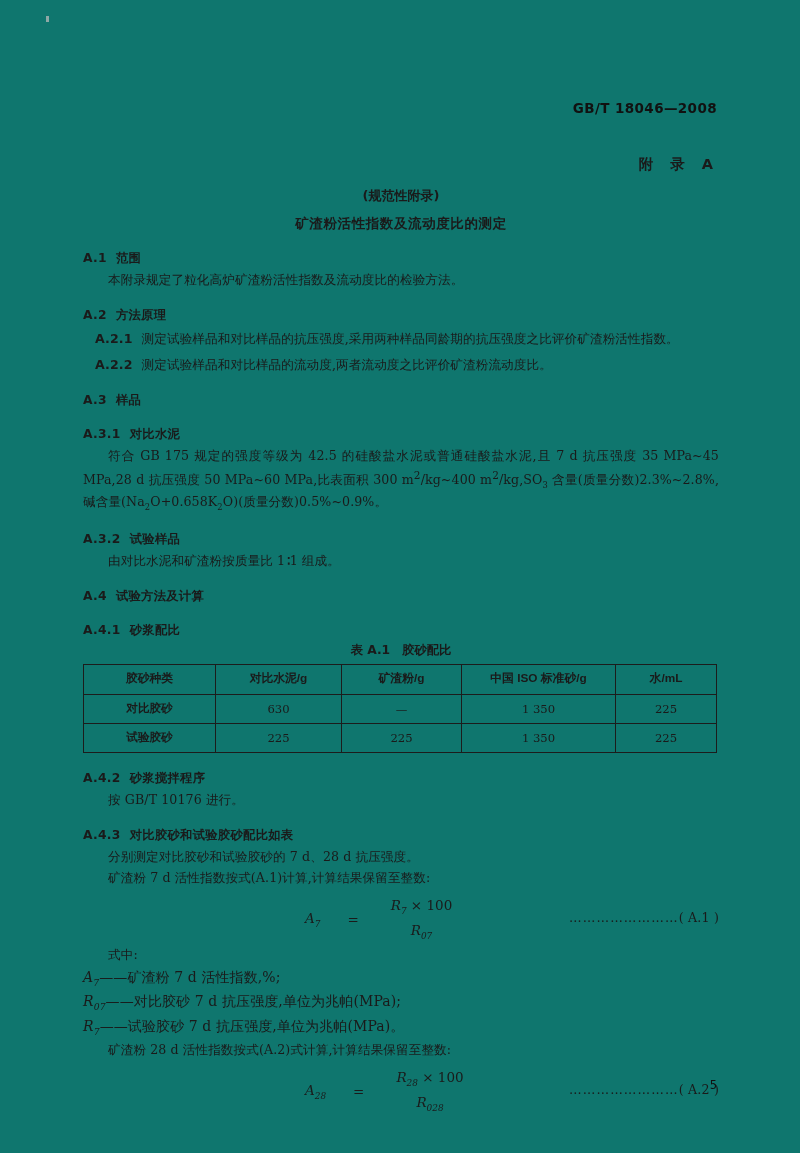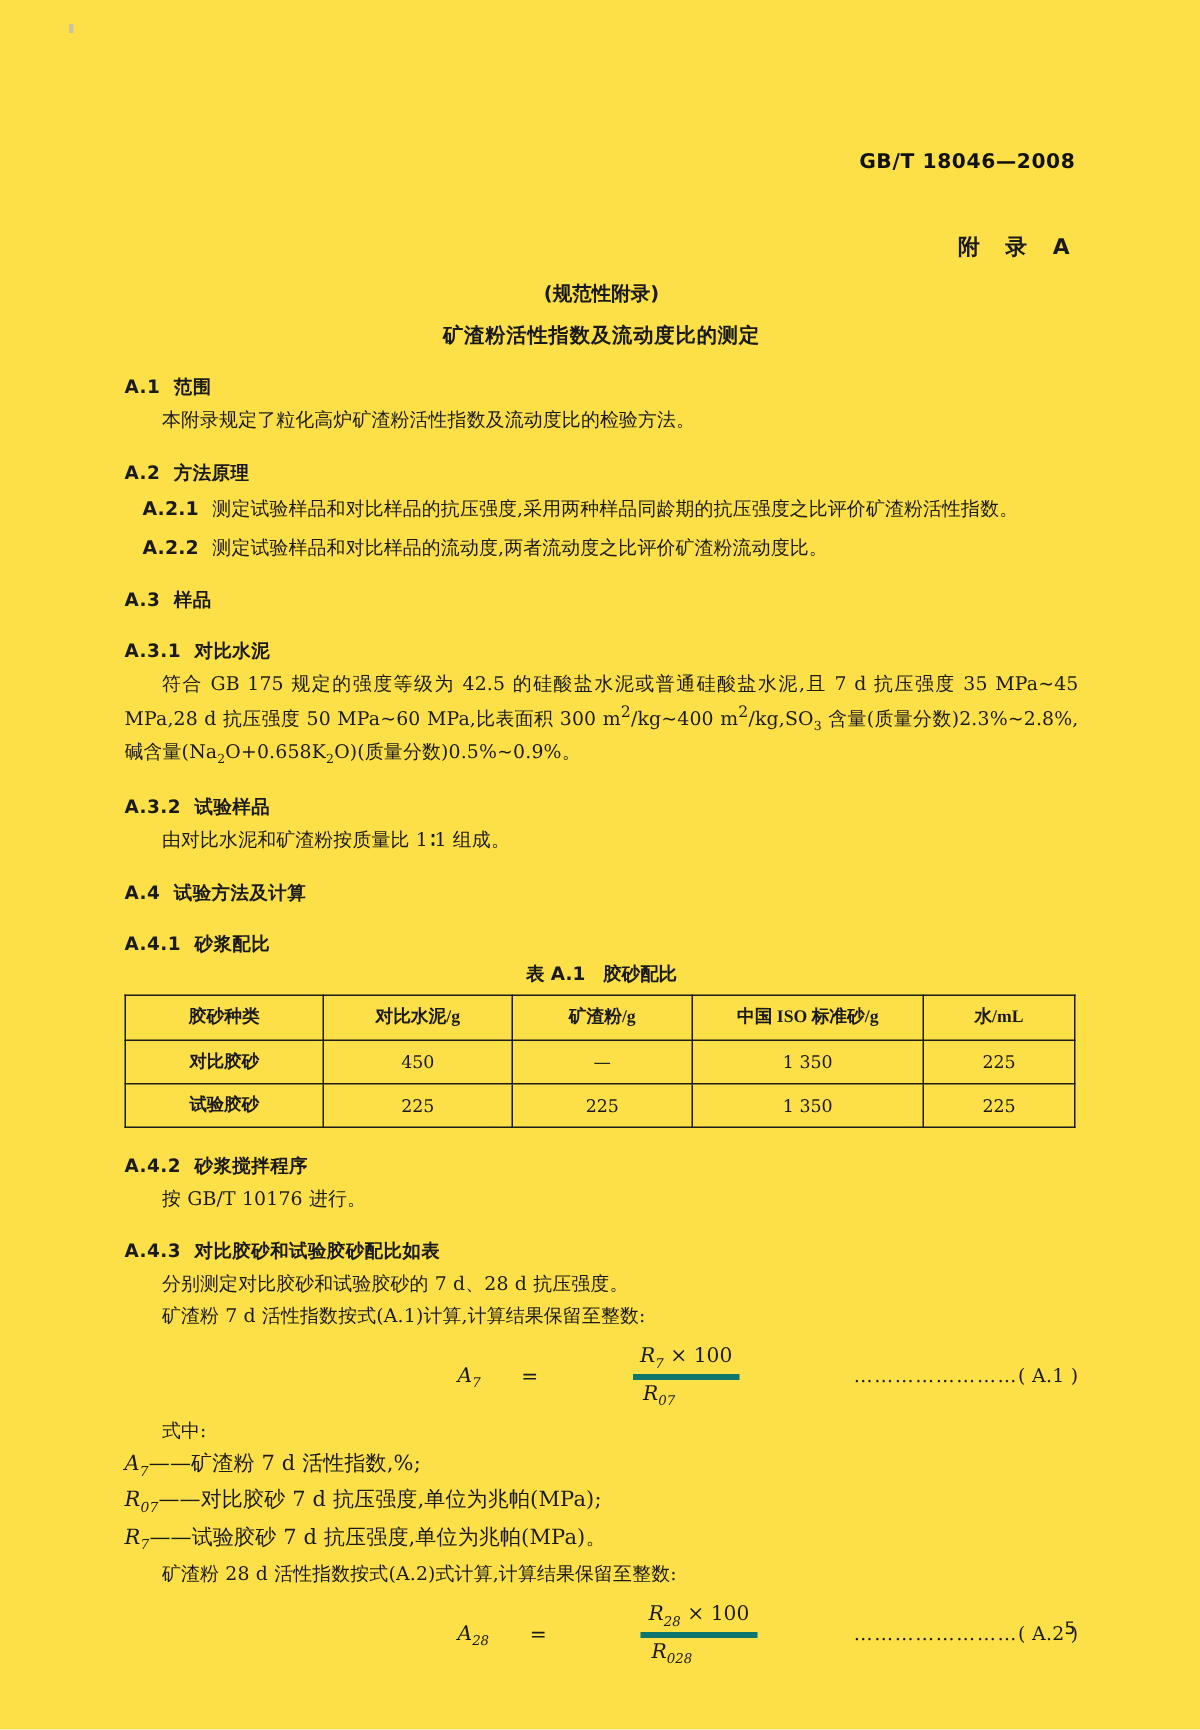--- a/index.html
+++ b/index.html
@@ -11,21 +11,21 @@
     width: 800px;
     height: 1153px;
     position: relative;
     font-family: "DejaVu Serif", "Liberation Serif", serif;
     color: #1a1a1a;
     overflow: hidden;
   }
   .page {
     position: absolute;
     inset: 0;
-    background: #fde047;
+    background: #0f766e;
   }
   
   .speck {
     position: absolute;
     left: 46px;
     top: 16px;
     width: 3px;
     height: 6px;
     background: #b9b9b9;
     opacity: .75;
@@ -133,21 +133,21 @@
     font-size: 11.6px;
     table-layout: fixed;
   }
   table.mix td {
     border: 1px solid #1c1c1c;
     text-align: center;
     padding: 6px 2px 7px;
     height: 15px;
   }
   table.mix tr.head td {
-    font-family: Liberation Serif, serif;
+    font-family: Liberation Sans, sans-serif;
     font-weight: bold;
     font-size: 11.8px;
   }
   table.mix td.rowhead {
     font-family: "DejaVu Sans", "Liberation Sans", sans-serif;
     font-weight: bold;
   }
   table.mix col.c0 { width: 132px; }
   table.mix col.c1 { width: 126px; }
   table.mix col.c2 { width: 120px; }
@@ -177,21 +177,20 @@
   .frac {
     display: inline-flex;
     flex-direction: column;
     align-items: center;
     vertical-align: middle;
   }
   .frac .numer {
     padding: 0 5px 1px;
     border-bottom: 4px solid #0f766e;
     white-space: nowrap;
-    margin-left: 36px;
   }
   .frac .denom {
     padding: 1px 5px 0;
     white-space: nowrap;
   }
   .dots-ref {
     position: absolute;
     right: 0;
     top: 13px;
     font-size: 12.6px;
@@ -288,21 +287,21 @@
       <tbody>
         <tr class="head">
           <td>胶砂种类</td>
           <td>对比水泥/g</td>
           <td>矿渣粉/g</td>
           <td>中国 ISO 标准砂/g</td>
           <td>水/mL</td>
         </tr>
         <tr>
           <td class="rowhead">对比胶砂</td>
-          <td>450</td>
+          <td>630</td>
           <td>—</td>
           <td>1 350</td>
           <td>225</td>
         </tr>
         <tr>
           <td class="rowhead">试验胶砂</td>
           <td>225</td>
           <td>225</td>
           <td>1 350</td>
           <td>225</td>

